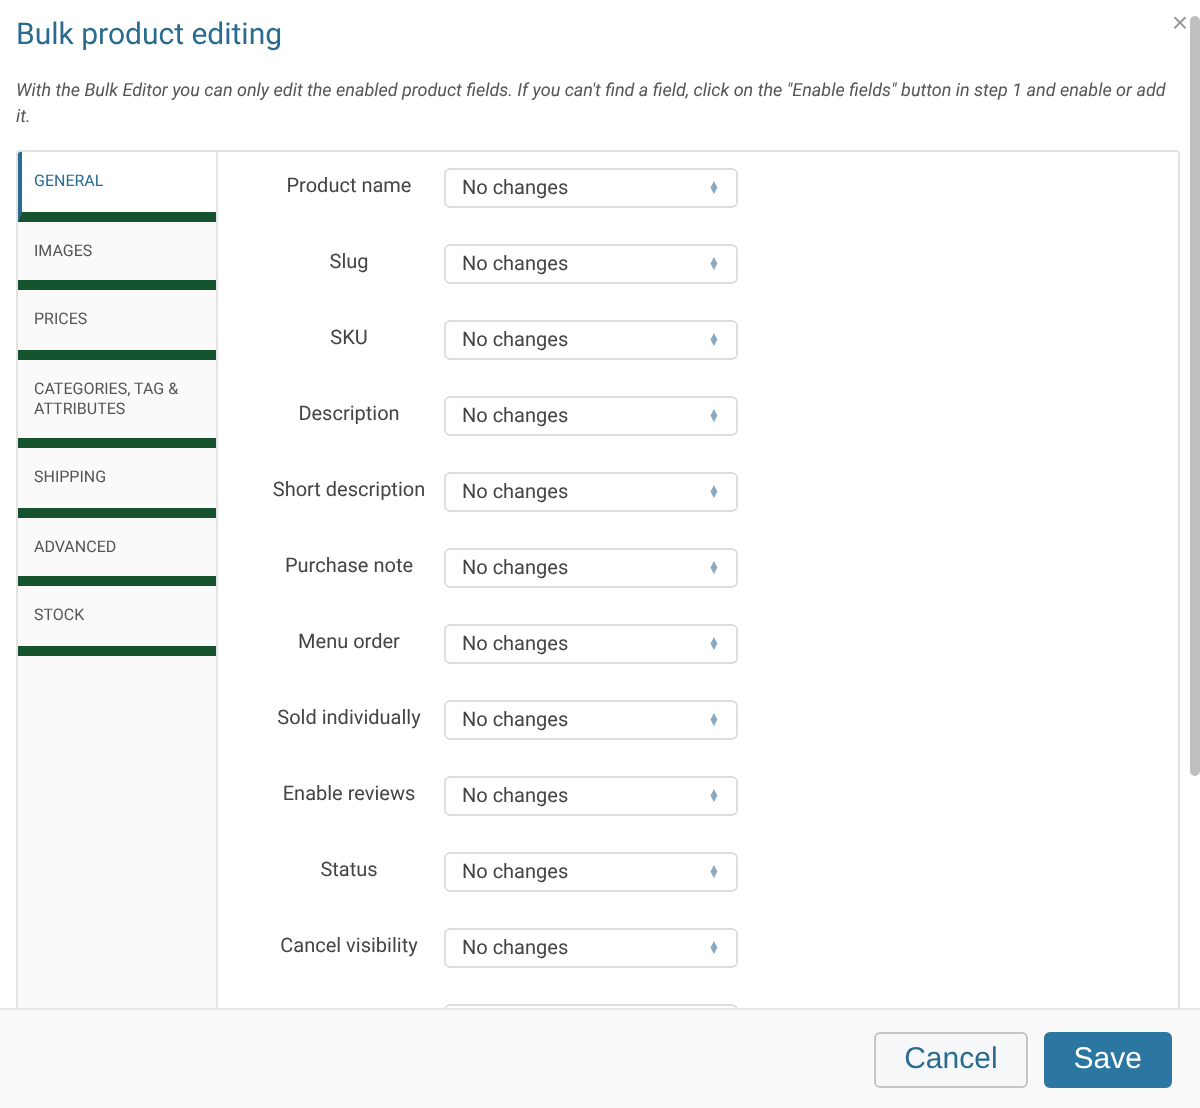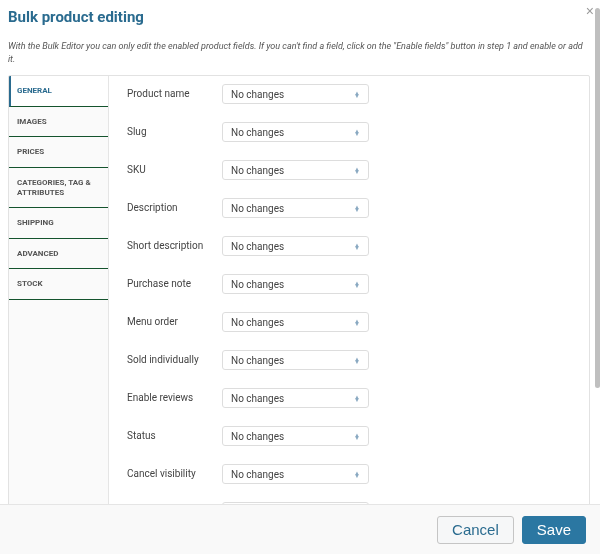--- a/index.html
+++ b/index.html
@@ -31,21 +31,21 @@
     height: 380px;
     background: #bfbfbf;
     border-radius: 3px;
   }
   .modal {
     padding: 8px 10px 0 8px;
   }
   .title {
     color: #2a6b8f;
     font-size: 15px;
-    font-weight: 700;
+    font-weight: 400;
     margin-bottom: 8px;
   }
   .subtitle {
     font-size: 9px;
     font-style: italic;
     color: #555;
     margin-bottom: 10px;
     line-height: 1.4;
     margin-top: 14px;
   }
@@ -59,39 +59,40 @@
   }
   .tabs {
     width: 100px;
     border-right: 1px solid #e5e5e5;
     background: #fafafa;
     display: flex;
     flex-direction: column;
   }
   .tab {
     font-size: 8px;
-    font-weight: 700;
+    font-weight: 400;
     color: #555;
     padding: 10px 8px;
-    border-bottom: 1px solid #14532d;
+    border-bottom: 5px solid #14532d;
     text-transform: uppercase;
     cursor: pointer;
     line-height: 1.2;
     background: #fafafa;
   }
   .tab.active {
     background: #fff;
     color: #2a6b8f;
     border-left: 2px solid #2a6b8f;
     padding-left: 6px;
   }
   .content {
     flex: 1;
     padding: 8px 18px 8px 18px;
     overflow-y: auto;
+    text-align: center;
   }
   .row {
     display: flex;
     align-items: center;
     margin-bottom: 18px;
   }
   .lbl {
     width: 95px;
     font-size: 10px;
     color: #444;

